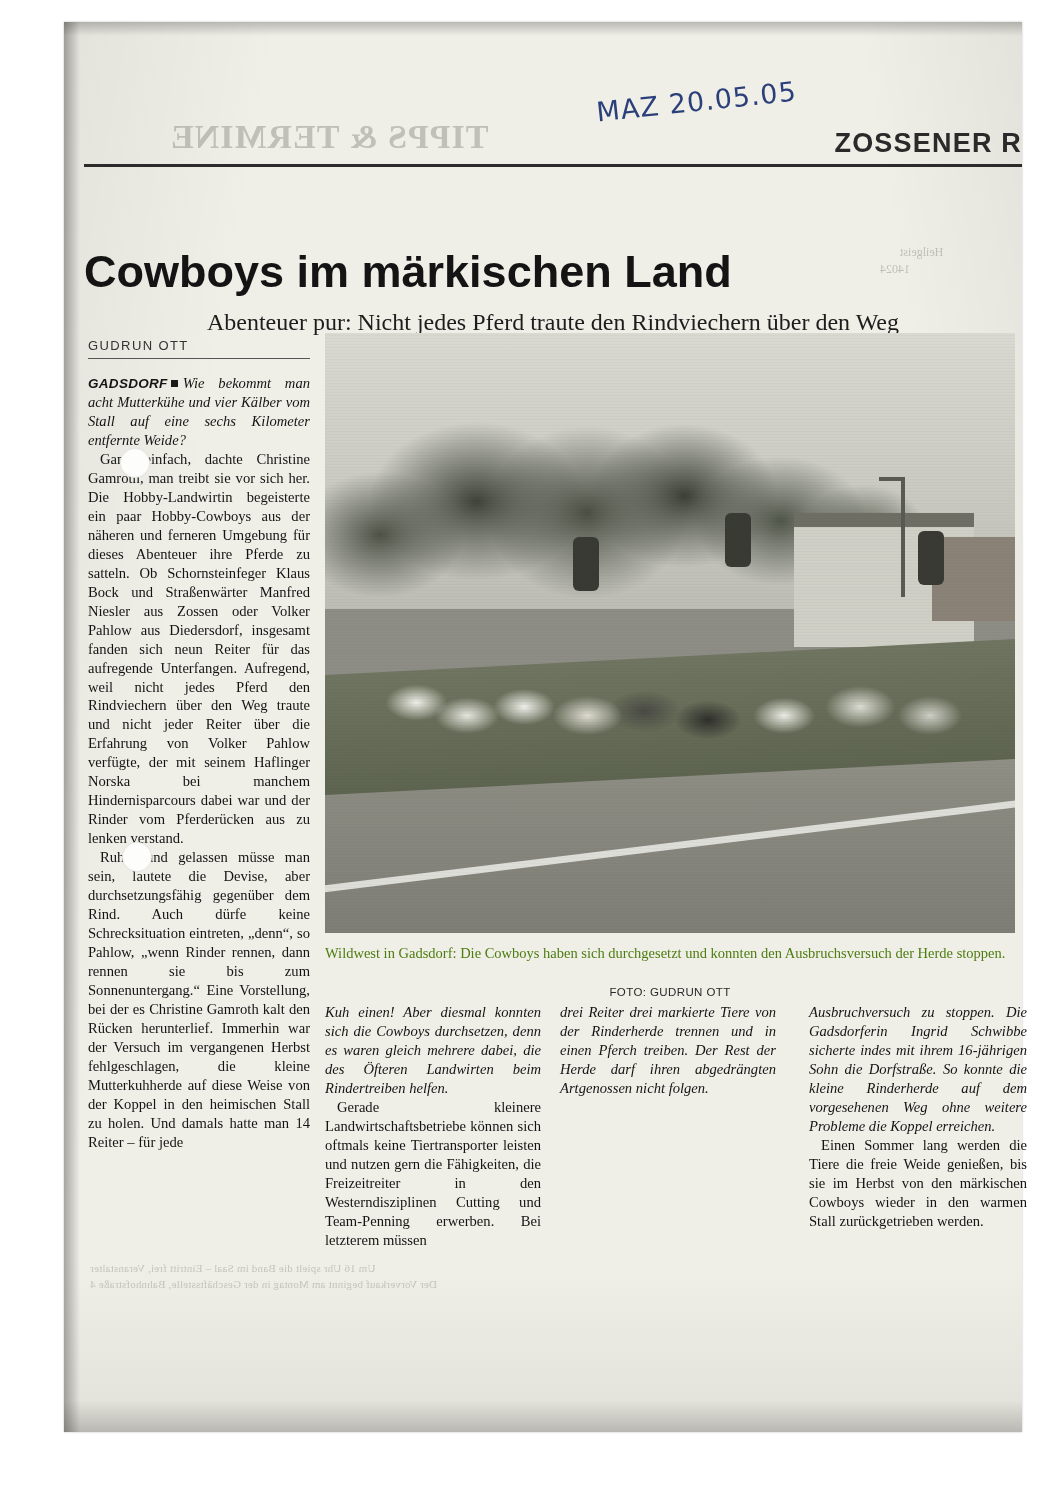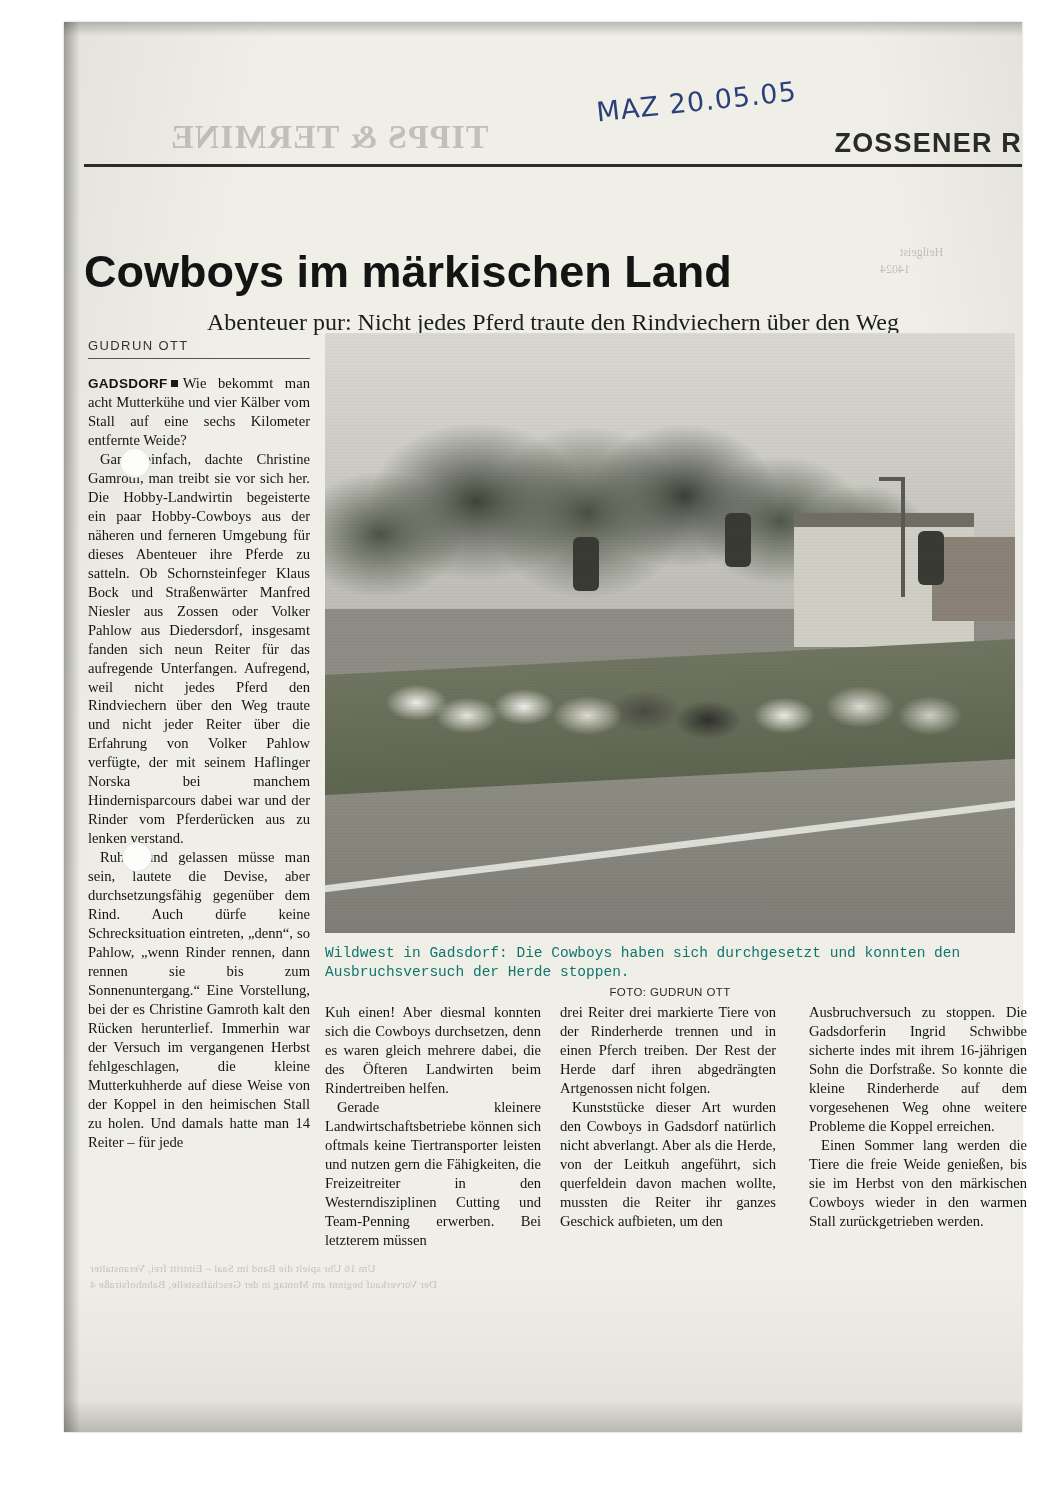--- a/index.html
+++ b/index.html
@@ -134,40 +134,40 @@
   .rider.r2{left:58%;top:30%;}
   .rider.r3{left:86%;top:33%;}
   .pole{position:absolute;right:16%;top:24%;width:4px;height:120px;background:#5a5a52;}
   .pole:after{content:"";position:absolute;left:-22px;top:0;width:26px;height:4px;background:#5a5a52;}
   .grain{position:absolute;inset:0;opacity:.22;
     background-image:repeating-linear-gradient(0deg,rgba(0,0,0,.10) 0 1px,rgba(255,255,255,0) 1px 3px);}
 
   
   .caption{
     position:absolute;left:325px;top:944px;width:690px;
-    font-family:Liberation Mono, monospace;
-    font-size:14.5px;line-height:1.32;color:#0f766e;
+    font-family:Liberation Serif, serif;
+    font-size:14.5px;line-height:1.32;color:#4d7c0f;
   }
   .credit{
     position:absolute;left:325px;top:986px;width:690px;text-align:center;
     font-family:"Liberation Sans",sans-serif;
     font-size:11.5px;letter-spacing:.4px;color:#2a2a2a;
   }
 
   
   .col{
     position:absolute;
     font-family:"Liberation Serif",serif;
     font-size:14.6px;line-height:1.30;
     text-align:justify;
     color:#141414;
     hyphens:manual;
   }
   .col p{margin:0;text-indent:12px;}
-  .col p.first{text-indent:0;}
+  .col p.first{text-indent:0;font-style:italic;}
   .c1{left:88px;top:374px;width:222px;}
   .c2{left:325px;top:1003px;width:216px;}
   .c3{left:560px;top:1003px;width:216px;}
   .c4{left:795px;top:1003px;width:218px;margin-left:14px;}
 
   .kicker{font-family:"Liberation Sans",sans-serif;font-weight:700;font-size:13.5px;letter-spacing:.3px;}
   .sq{display:inline-block;width:7px;height:7px;background:#1a1a1a;margin:0 5px 1px 3px;}
 
   
   .hole{position:absolute;border-radius:50%;background:#fdfdfb;box-shadow:0 0 2px rgba(0,0,0,.25) inset;}
@@ -226,21 +226,20 @@
     <p>Ruhig und gelassen müsse man sein, lautete die Devise, aber durchsetzungsfähig gegenüber dem Rind. Auch dürfe keine Schrecksituation eintreten, „denn“, so Pahlow, „wenn Rinder rennen, dann rennen sie bis zum Sonnenuntergang.“ Eine Vorstellung, bei der es Christine Gamroth kalt den Rücken herunterlief. Immerhin war der Versuch im vergangenen Herbst fehlgeschlagen, die kleine Mutterkuhherde auf diese Weise von der Koppel in den heimischen Stall zu holen. Und damals hatte man 14 Reiter – für jede</p>
   </div>
 
   <div class="col c2">
     <p class="first">Kuh einen! Aber diesmal konnten sich die Cowboys durchsetzen, denn es waren gleich mehrere dabei, die des Öfteren Landwirten beim Rindertreiben helfen.</p>
     <p>Gerade kleinere Landwirtschaftsbetriebe können sich oftmals keine Tiertransporter leisten und nutzen gern die Fähigkeiten, die Freizeitreiter in den Westerndisziplinen Cutting und Team-Penning erwerben. Bei letzterem müssen</p>
   </div>
 
   <div class="col c3">
     <p class="first">drei Reiter drei markierte Tiere von der Rinderherde trennen und in einen Pferch treiben. Der Rest der Herde darf ihren abgedrängten Artgenossen nicht folgen.</p>
-    <p>Kunststücke dieser Art wurden den Cowboys in Gadsdorf natürlich nicht abverlangt. Aber als die Herde, von der Leitkuh angeführt, sich querfeldein davon machen wollte, mussten die Reiter ihr ganzes Geschick aufbieten, um den</p>
   </div>
 
   <div class="col c4">
     <p class="first">Ausbruchversuch zu stoppen. Die Gadsdorferin Ingrid Schwibbe sicherte indes mit ihrem 16-jährigen Sohn die Dorfstraße. So konnte die kleine Rinderherde auf dem vorgesehenen Weg ohne weitere Probleme die Koppel erreichen.</p>
     <p>Einen Sommer lang werden die Tiere die freie Weide genießen, bis sie im Herbst von den märkischen Cowboys wieder in den warmen Stall zurückgetrieben werden.</p>
   </div>
 
   <div class="hole h1"></div>
   <div class="hole h2"></div>
 

